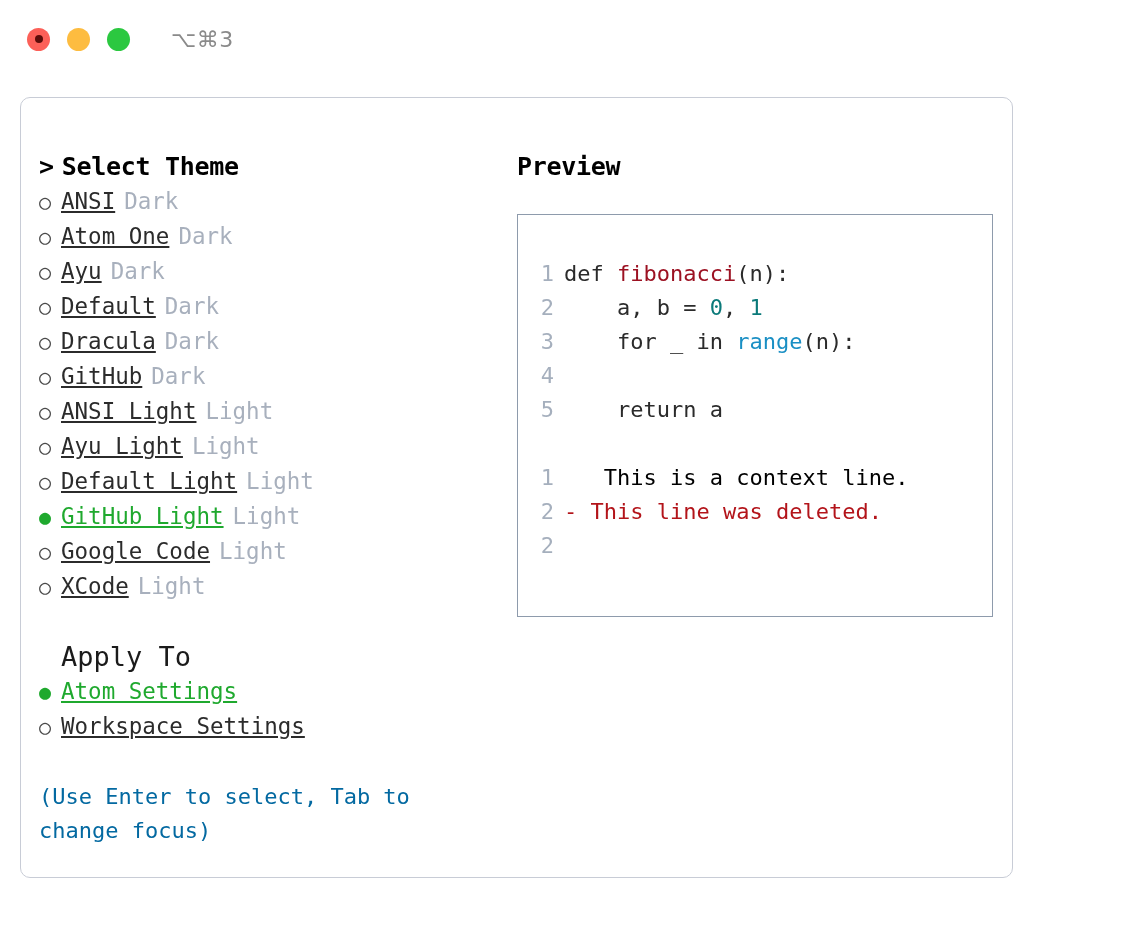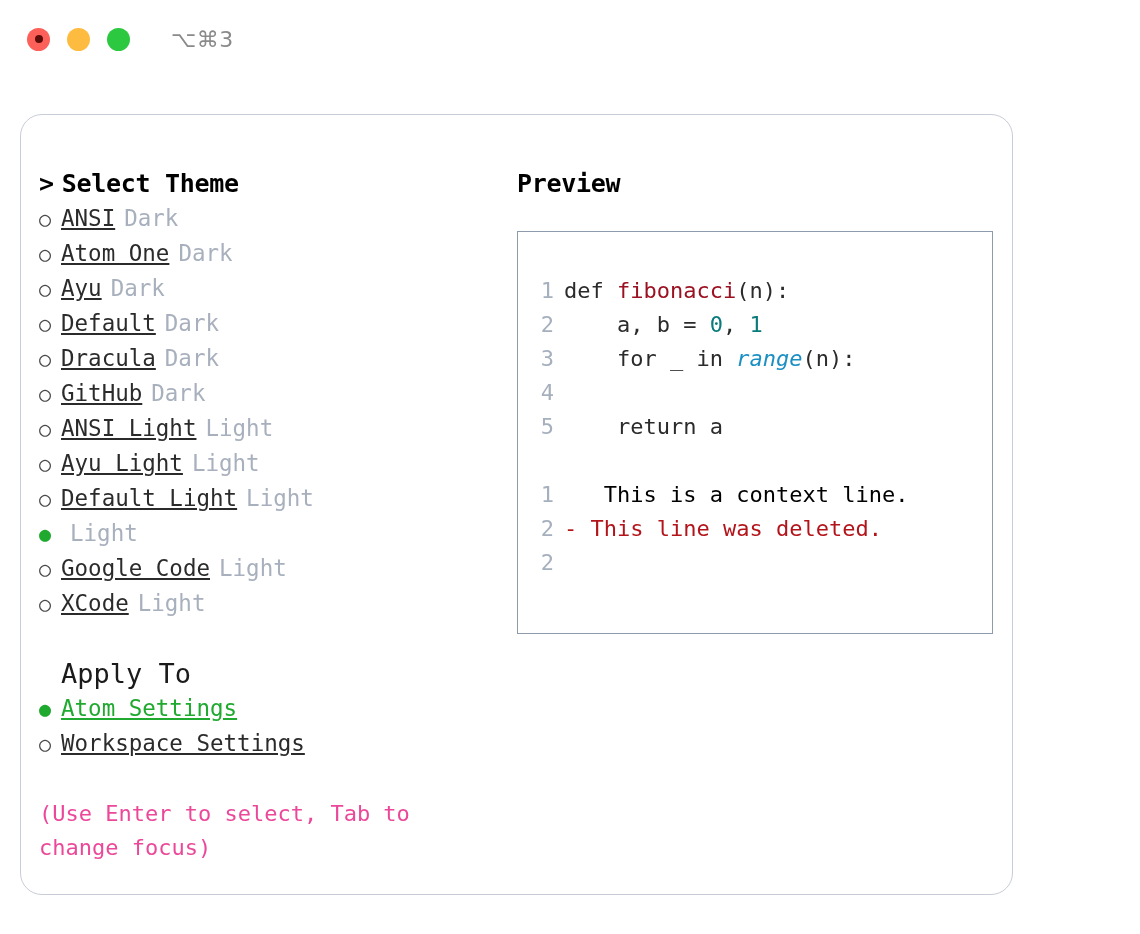--- a/index.html
+++ b/index.html
@@ -65,25 +65,25 @@
     letter-spacing: 0.5px;
     color: #8a8a8a;
     font-family: "DejaVu Sans", "Liberation Sans", sans-serif;
     white-space: nowrap;
   }
 
   
   #main-panel {
     position: absolute;
     left: 20px;
-    top: 114px;
+    top: 97px;
     width: 993px;
     height: 781px;
     border: 1.5px solid #c8ccd6;
-    border-radius: 22px;
+    border-radius: 10px;
     box-sizing: border-box;
     background: #ffffff;
   }
 
   #panel-columns {
     position: absolute;
     left: 0; top: 0;
     width: 100%;
     height: 100%;
     display: flex;
@@ -135,21 +135,21 @@
     line-height: 34px;
     color: #1b1b1b;
     padding-left: 22px;
     white-space: nowrap;
   }
 
   #hint-text {
     margin-top: 36px;
     font-size: 22px;
     line-height: 34px;
-    color: #ec4899;
+    color: #0369a1;
     width: 400px;
   }
 
   
   #preview-column {
     flex: 1;
     padding: 52px 0 0 16px;
     box-sizing: border-box;
   }
   #preview-header {
@@ -181,21 +181,21 @@
     flex: 0 0 46px;
     text-align: right;
     color: #a5afbd;
     padding-right: 10px;
     box-sizing: border-box;
   }
   .code-text { color: #2b2b2b; }
 
   .tok-kw      { color: #2b2b2b; }
   .tok-fn      { color: #9c1122; }
-  .tok-builtin { color: #1a8fc4; font-style: italic; }
+  .tok-builtin { color: #1a8fc4; }
   .tok-num     { color: #0b7a7a; }
   .tok-plain   { color: #2b2b2b; }
 
   .diff-gap { height: 34px; }
   .diff-context { color: #000000; }
   .diff-del     { color: #b3141a; }
   .diff-add     { color: #12b312; }
 </style>
 </head>
 <body>
@@ -263,20 +263,21 @@
               <span class="row-label">Ayu Light</span>
               <span class="row-variant">Light</span>
             </div>
             <div class="theme-row">
               <span class="bullet">○</span>
               <span class="row-label">Default Light</span>
               <span class="row-variant">Light</span>
             </div>
             <div class="theme-row selected">
               <span class="bullet">●</span>
+              <span class="row-label">GitHub Light</span>
               <span class="row-variant">Light</span>
             </div>
             <div class="theme-row">
               <span class="bullet">○</span>
               <span class="row-label">Google Code</span>
               <span class="row-variant">Light</span>
             </div>
             <div class="theme-row">
               <span class="bullet">○</span>
               <span class="row-label">XCode</span>

